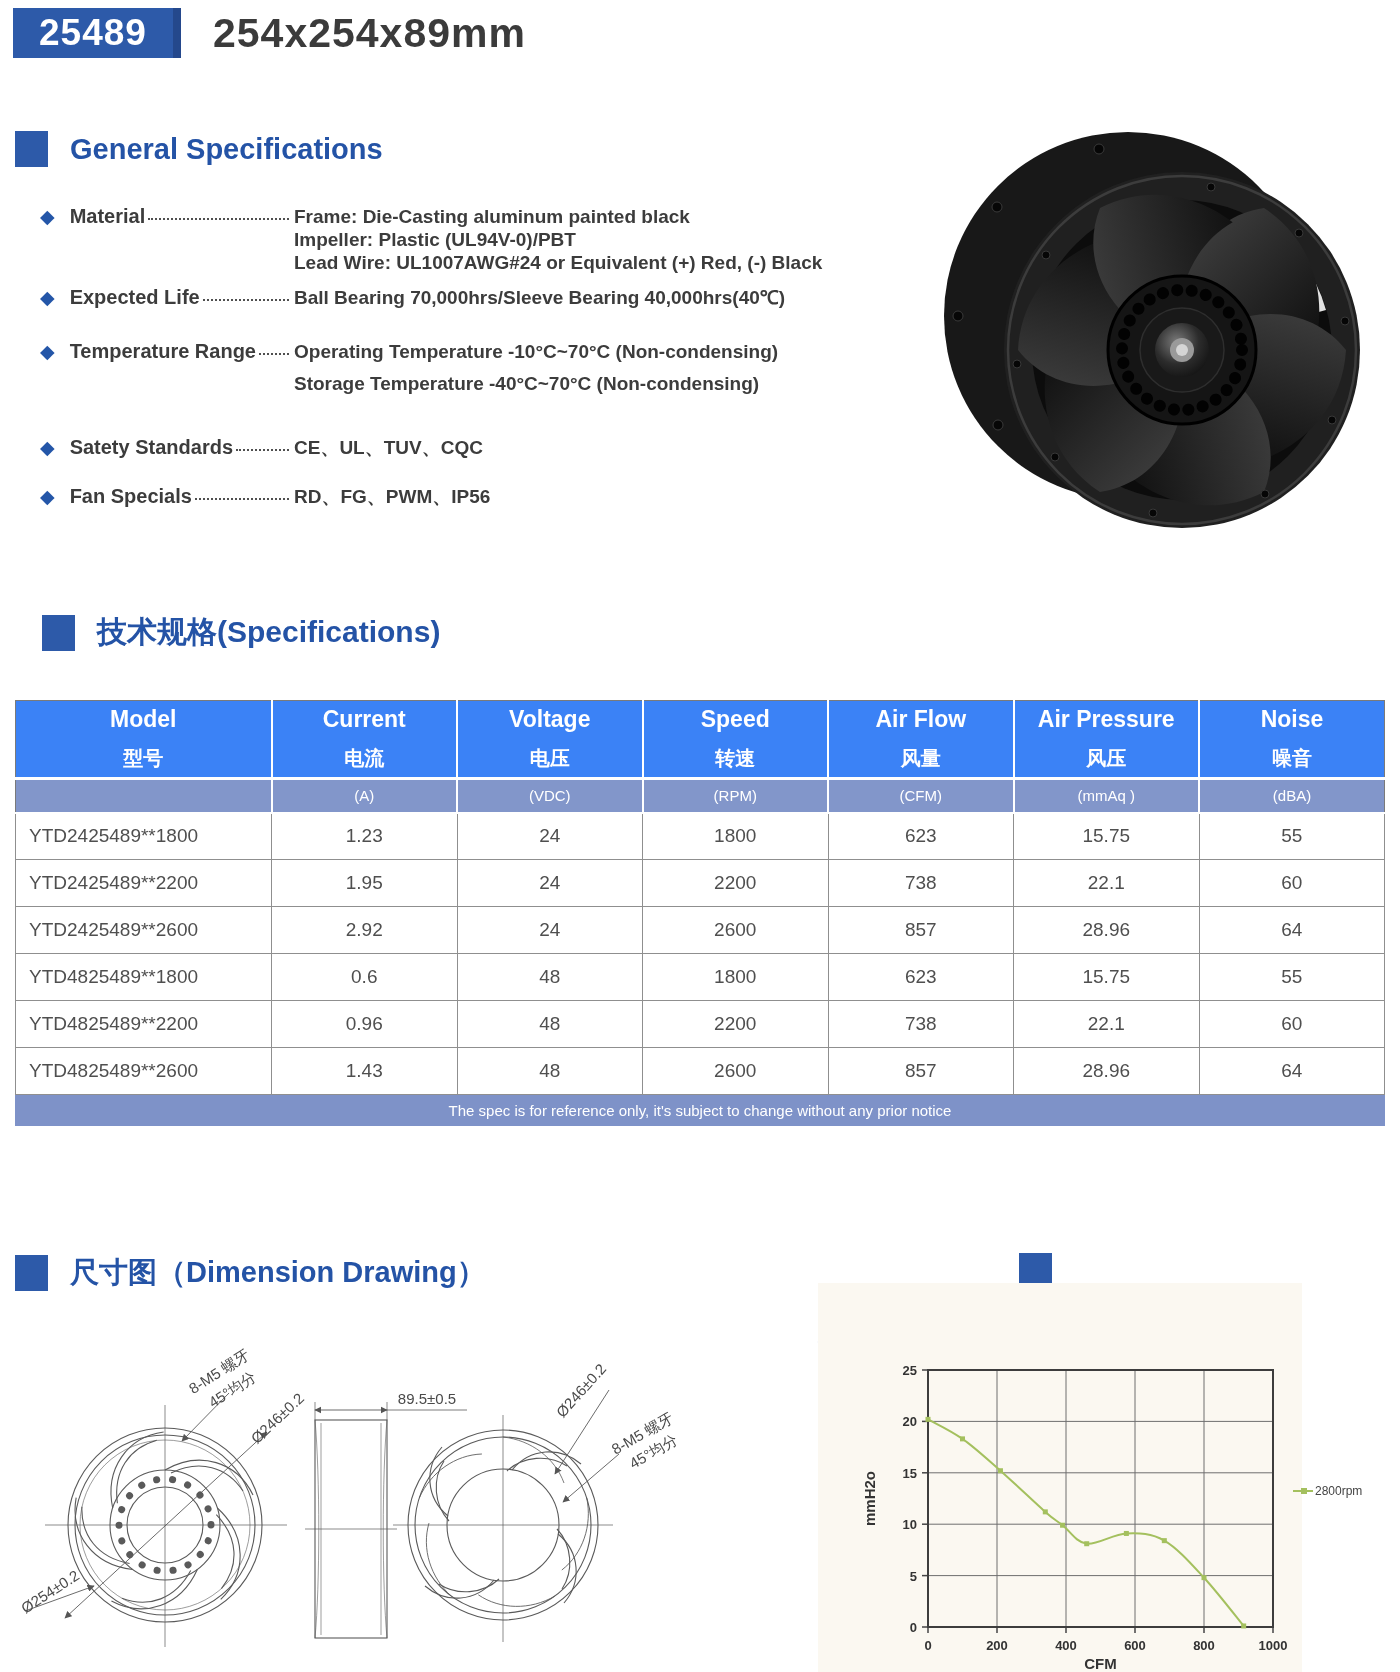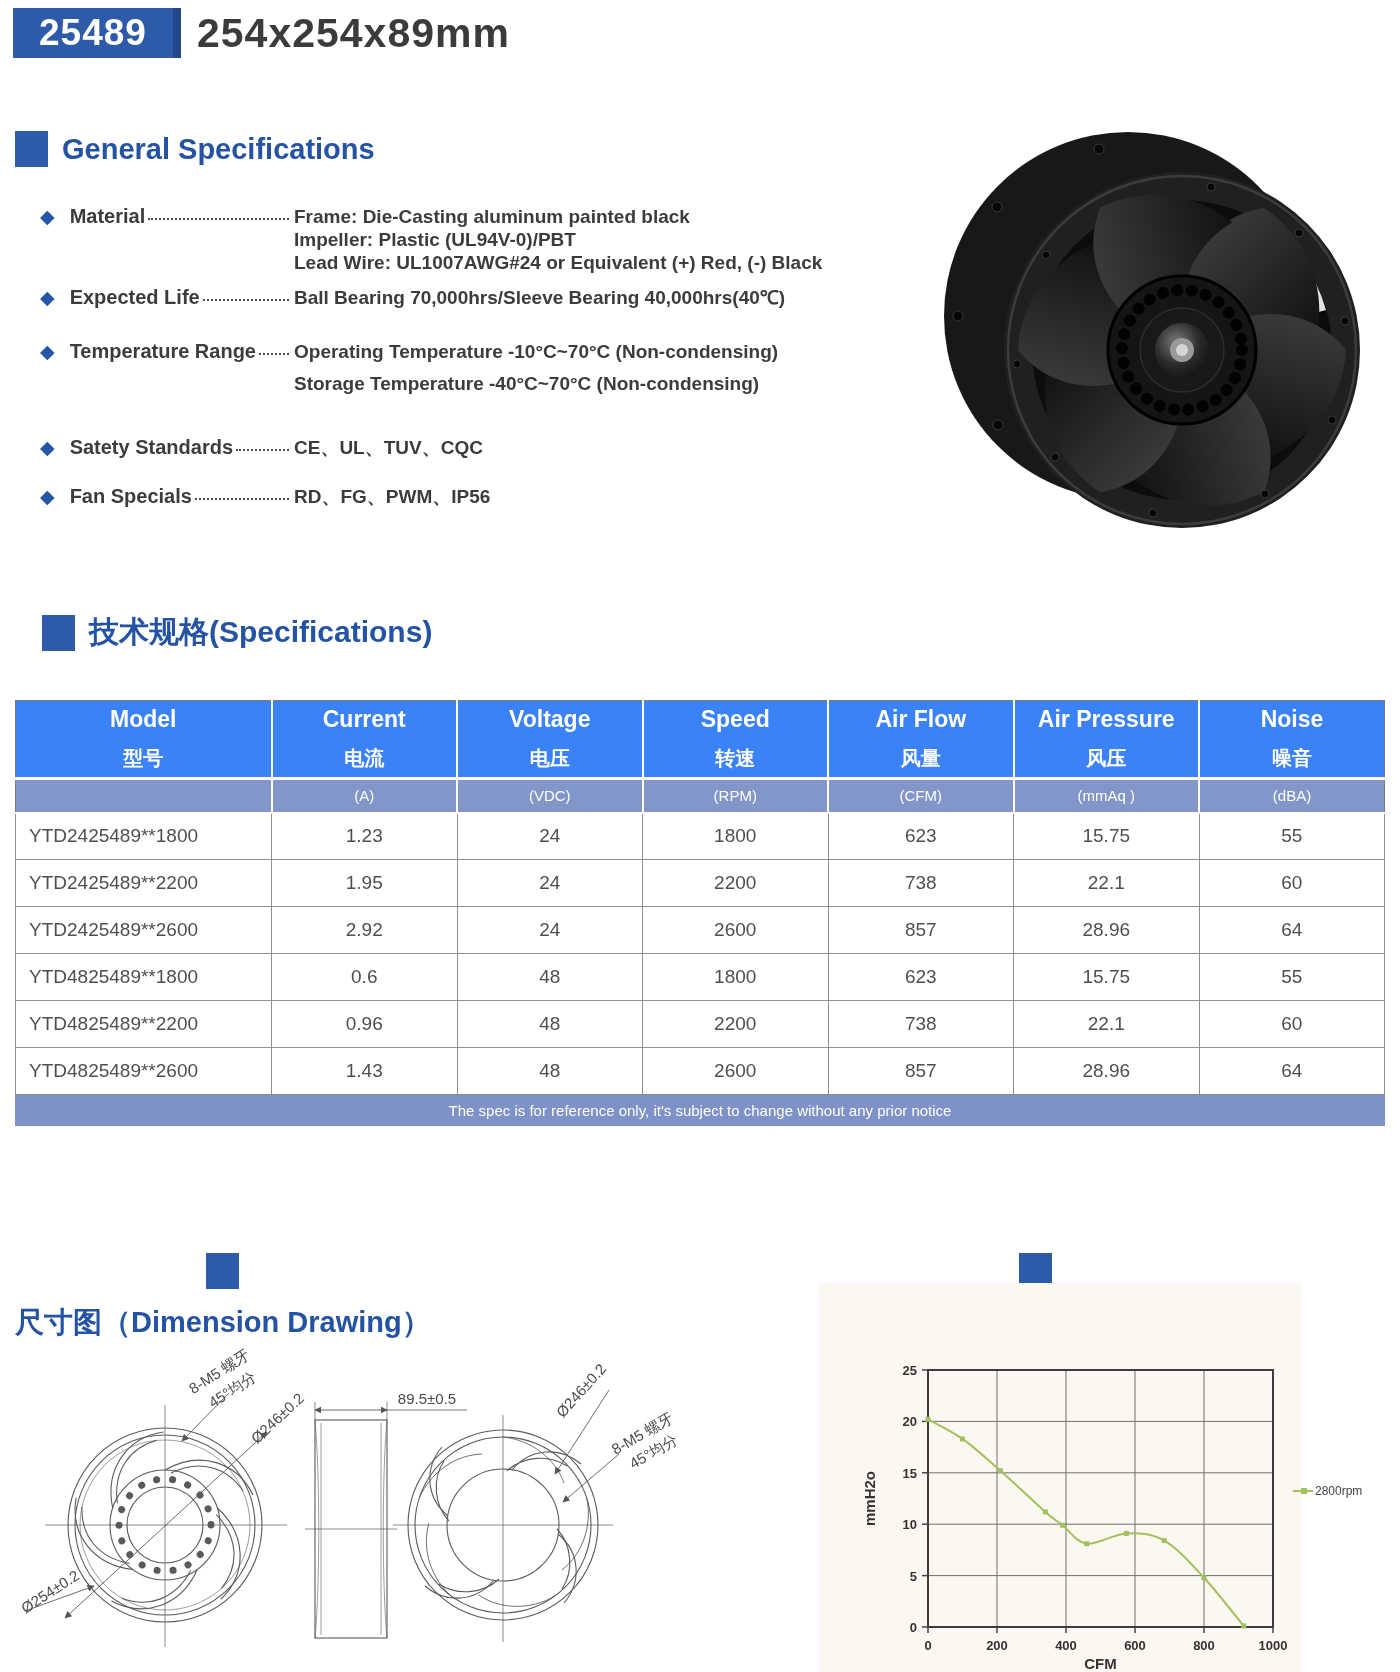--- a/index.html
+++ b/index.html
@@ -4,35 +4,35 @@
 <style>
   * { margin:0; padding:0; box-sizing:border-box; }
   html,body { background:#ffffff; }
   body {
     width:1400px; height:1672px; position:relative; overflow:hidden;
     font-family:"Liberation Sans", sans-serif;
   }
   .page { position:absolute; inset:0; background:#fff; }
 
   
-  .chip-row { position:absolute; left:13px; top:8px; display:flex; align-items:center; gap:16px; }
+  .chip-row { position:absolute; left:13px; top:8px; display:flex; align-items:center; gap:32px; }
   .chip {
     background:#2d5aa9; border-right:8px solid #24488c; color:#fff;
     width:168px; height:50px; display:flex; align-items:center; justify-content:center;
     font-size:37px; font-weight:bold; letter-spacing:1px;
   }
   .size-text { font-size:41px; font-weight:bold; color:#3b3b3b; letter-spacing:1px; }
 
   
-  .sec-title { position:absolute; display:flex; align-items:center; gap:14px;
+  .sec-title { position:absolute; display:flex; align-items:center; gap:22px;
                color:#2453a6; font-weight:bold; white-space:nowrap; }
   .sec-title .sq { background:#2d5aa9; width:33px; height:36px; flex:none; }
   #t-general { left:15px; top:131px; font-size:29px; }
   #t-spec    { left:15px; top:612px; font-size:30px;margin-left:27px; }
-  #t-dim     { left:15px; top:1253px; font-size:29px;flex-direction:column; }
+  #t-dim     { left:15px; top:1253px; font-size:29px; }
   #t-pq      { left:818px; top:1253px; font-size:29px;flex-direction:column; }
 
   
   .spec-list { position:absolute; left:40px; top:205px; width:872px; }
   .spec-row { display:flex; align-items:flex-start; }
   .spec-left { flex:none; width:254px; display:flex; align-items:flex-start; }
   .diamond { color:#2456a8; font-size:19px; line-height:23px; margin-right:15px; }
   .spec-label { font-size:20px; font-weight:bold; color:#3c3c3c; line-height:23px; white-space:nowrap; }
   .leader { flex:1; height:15px; border-bottom:2px dotted #4f4f4f; margin:0 5px 0 3px; }
   .spec-vals { flex:1; font-size:19px; font-weight:bold; color:#3c3c3c; line-height:23px; }

